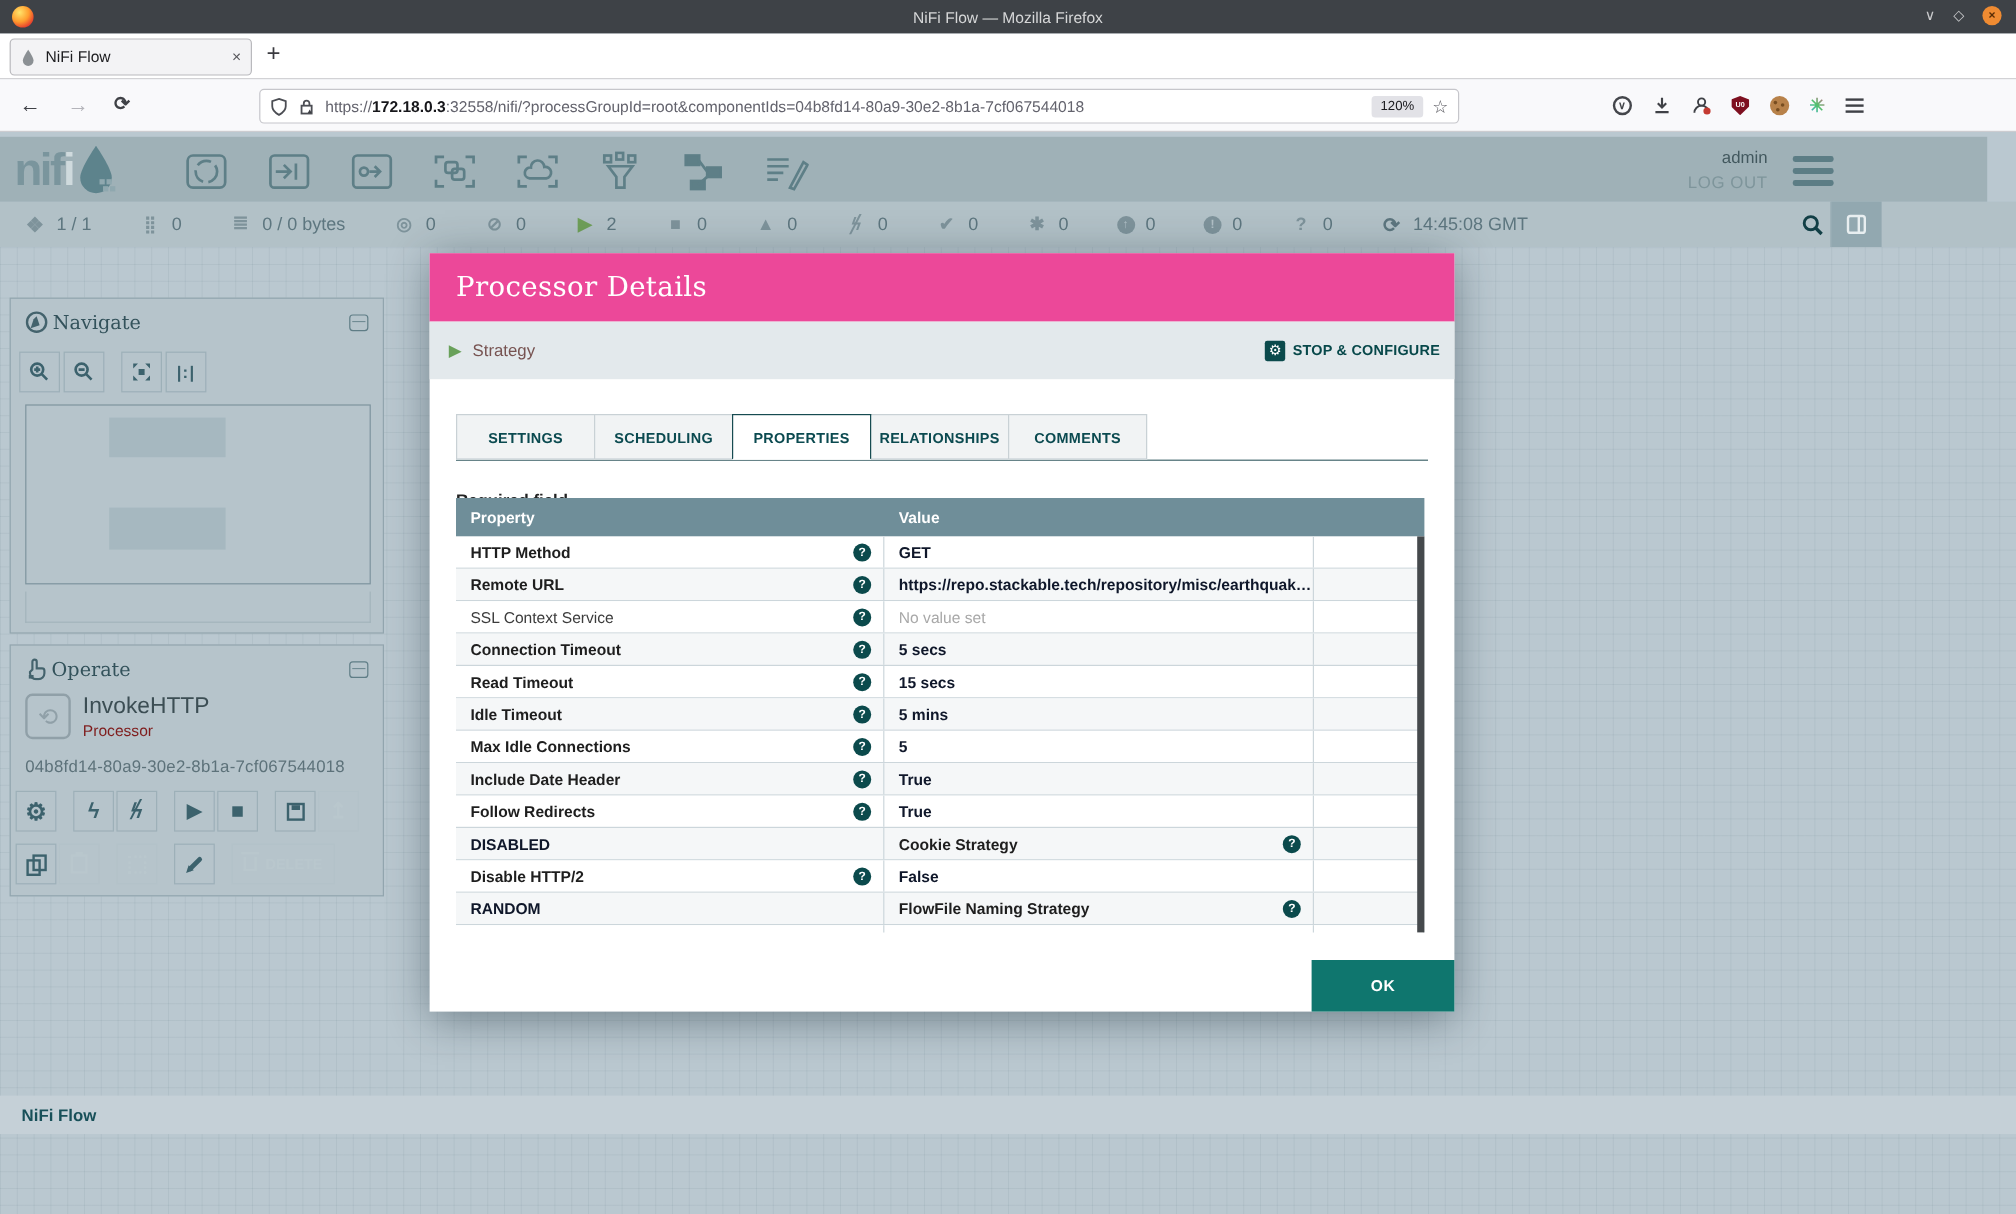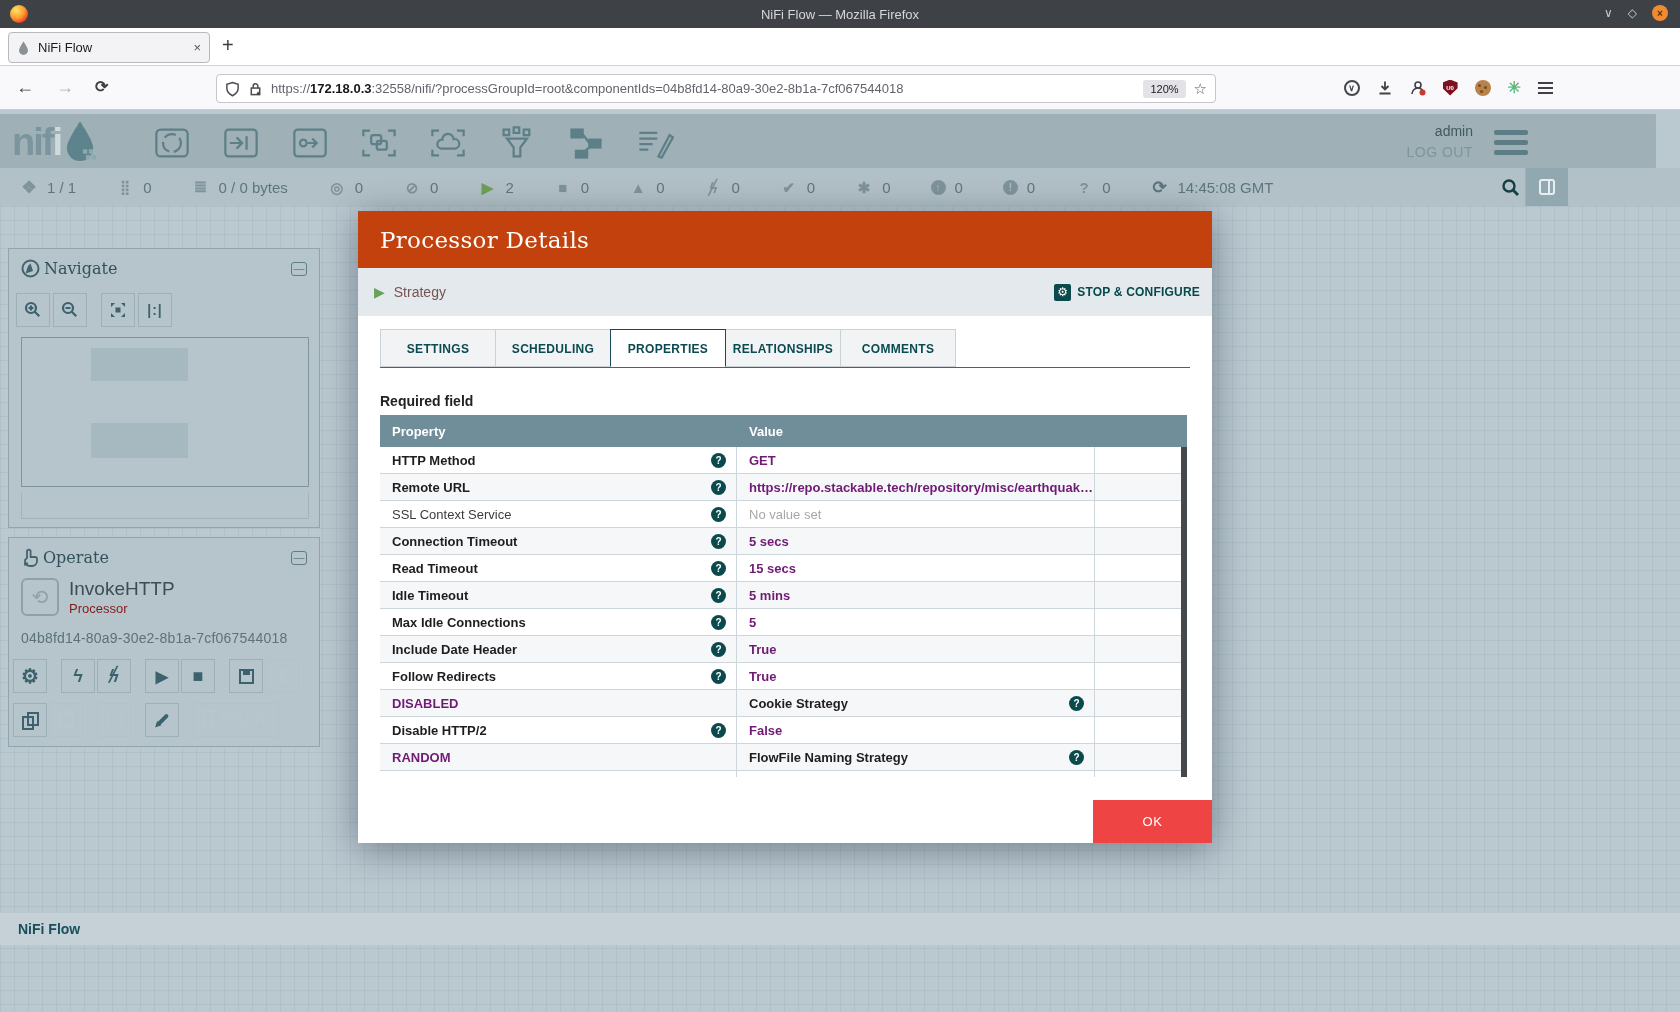--- a/index.html
+++ b/index.html
@@ -118,49 +118,49 @@
   .ic-paste{position:relative;width:14px;height:16px;border:2px solid currentColor}
   .ic-paste::before{content:"";position:absolute;left:2px;top:-4px;width:6px;height:3px;background:currentColor}
   .ic-iso{width:15px;height:15px;border:2px dotted currentColor}
   .ic-floppy{position:relative;width:15px;height:15px;border:2px solid currentColor}
   .ic-floppy::before{content:"";position:absolute;left:2px;top:0;width:7px;height:4px;background:currentColor}
   .ic-trash{position:relative;width:11px;height:12px;border:2px solid currentColor;border-top:none}
   .ic-trash::before{content:"";position:absolute;left:-4px;top:-4px;width:15px;height:2px;background:currentColor}
 
   
   .dialog{position:absolute;left:358px;top:211px;width:854px;height:632px;background:#fff;box-shadow:0 6px 34px rgba(20,40,50,.45);z-index:50}
-  .d-header{height:57px;background:#c2410c;display:flex;align-items:center;padding-left:22px}
+  .d-header{height:57px;background:#ec4899;display:flex;align-items:center;padding-left:22px}
   .d-title{font-family:"DejaVu Serif",serif;font-size:23px;color:#ffffff;letter-spacing:.3px}
   .d-status{height:48px;background:#e3e9ec;display:flex;align-items:center;padding:0 12px 0 16px}
   .run-tri{color:#69a15a;font-size:14px}
   .run-txt{margin-left:9px;font-size:14px;color:#775351}
   .stopcfg{margin-left:auto;display:flex;align-items:center;gap:6px}
   .stopcfg .gearbox{width:17px;height:17px;background:#0b4a4c;border-radius:2px;color:#fff;font-size:12px;display:flex;align-items:center;justify-content:center}
   .stopcfg .gearbox::before{content:"⚙"}
   .stopcfg .lbl{font-size:12px;font-weight:bold;color:#07484a;letter-spacing:.2px}
-  .d-tabs{display:flex;margin:13px 22px 0 22px;border-bottom:1px solid #43666d}
+  .d-tabs{display:flex;margin:29px 22px 0 22px;border-bottom:1px solid #43666d}
   .dtab{width:116px;height:38px;line-height:38px;text-align:center;font-size:12px;font-weight:bold;color:#0b4a50;background:#f1f3f4;border:1px solid #c9d1d5;margin-right:-1px;letter-spacing:.3px}
   .dtab.active{background:#fff;border:1px solid #174b51;border-bottom:1px solid #fff;margin-bottom:-1px;position:relative;z-index:2}
   .req-note{margin:25px 0 0 22px;font-size:14px;font-weight:bold;color:#222}
   .ptable{position:absolute;left:22px;top:204px;width:807px}
   .pt-head{display:grid;grid-template-columns:357px 358px 92px;height:32px;background:#6f8e99;color:#fff;font-size:13px;font-weight:bold;align-items:center}
   .pt-head div{padding-left:12px}
   .pt-rows{height:330px;overflow:hidden;position:relative}
   .prow{display:grid;grid-template-columns:357px 358px 92px;height:27px;border-bottom:1px solid #ccd6db;background:#fff;font-size:13px;align-items:center}
   .prow:nth-child(even){background:#f5f7f8}
   .pcell{height:100%;display:flex;align-items:center}
   .pname{justify-content:space-between;padding:0 10px 0 12px;border-right:1px solid #ccd6db;color:#3c3c3c}
   .pname.req span.lab{font-weight:bold;color:#1e1e1e}
-  .pval{padding-left:12px;border-right:1px solid #ccd6db;font-weight:bold;color:#701a75}
+  .pval{padding-left:12px;border-right:1px solid #ccd6db;font-weight:bold;color:#0f172a}
   .pval.unset{font-weight:normal;color:#a8a8a8}
   .pempty{border-right:1px solid #ccd6db}
   .help{width:15px;height:15px;border-radius:50%;background:#0b4a4c;color:#fff;font-size:10px;font-weight:bold;display:inline-flex;align-items:center;justify-content:center;flex:none}
   .help::before{content:"?"}
   .pt-scroll{position:absolute;right:0;top:32px;width:6px;height:330px;background:#45494c}
-  .ok-btn{position:absolute;right:0;bottom:0;width:119px;height:43px;background:#ef4444;color:#fff;font-size:13px;font-weight:normal;display:flex;align-items:center;justify-content:center;letter-spacing:.5px}
+  .ok-btn{position:absolute;right:0;bottom:0;width:119px;height:43px;background:#0f766e;color:#fff;font-size:13px;font-weight:bold;display:flex;align-items:center;justify-content:center;letter-spacing:.5px}
 </style>
 </head>
 <body>
 
 <div class="titlebar">
   <span class="ff-logo"></span>
   <span class="win-title">NiFi Flow — Mozilla Firefox</span>
   <span class="win-controls">
     <span>∨</span>
     <span>◇</span>

